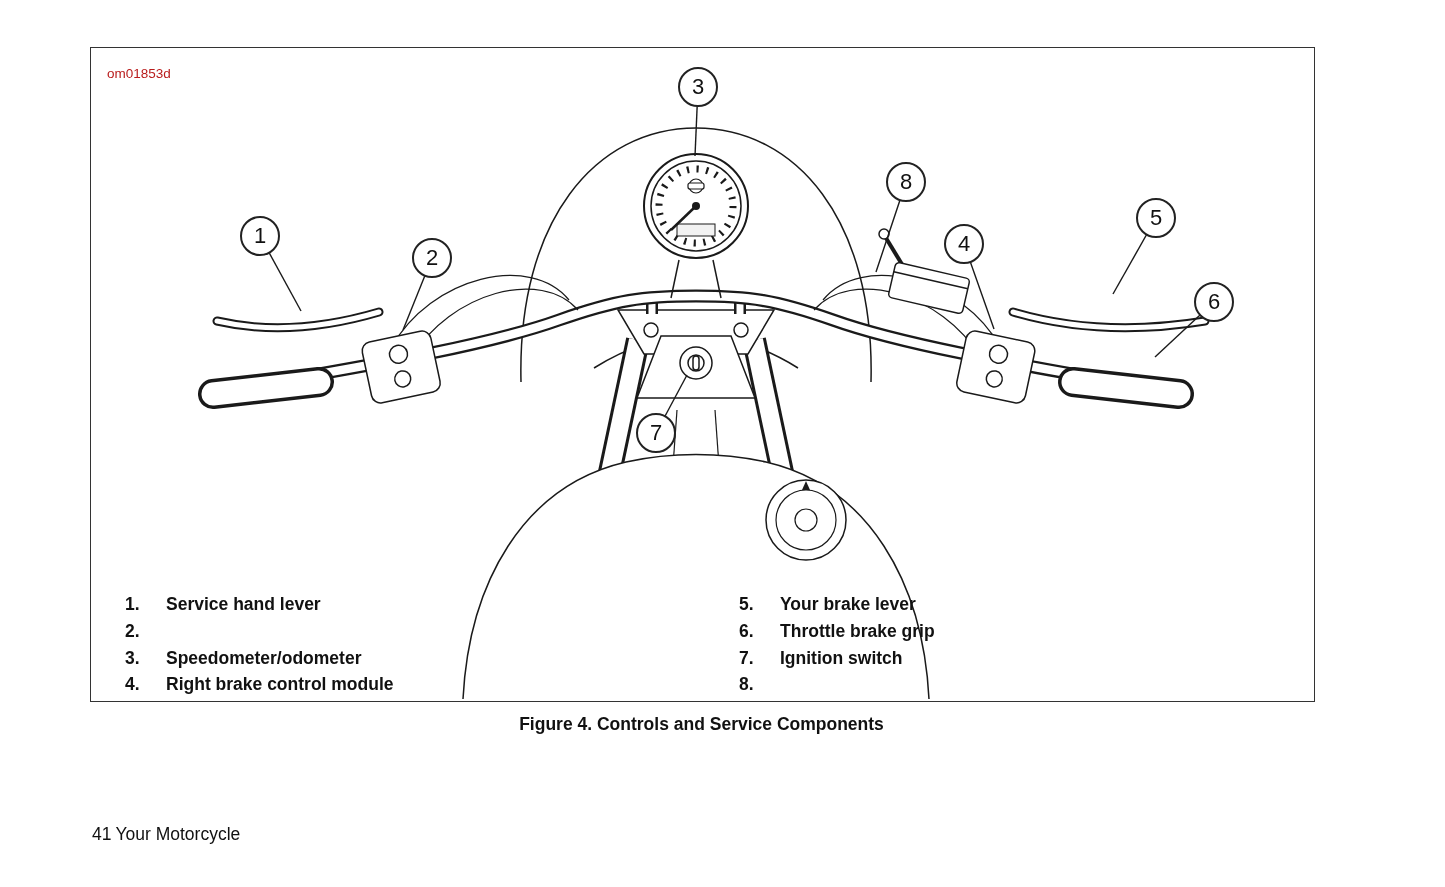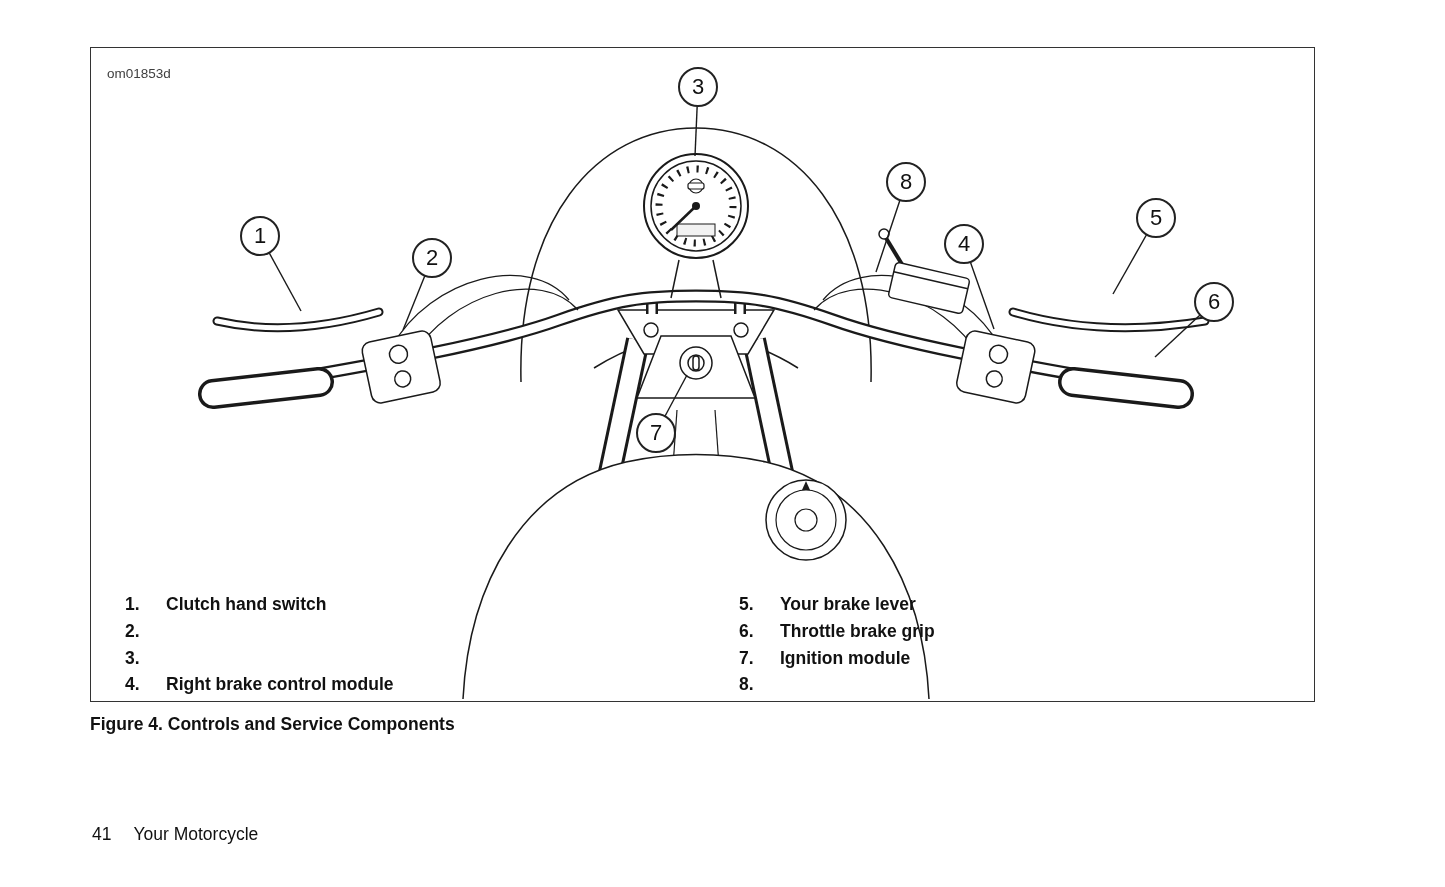--- a/index.html
+++ b/index.html
@@ -15,21 +15,21 @@
     position:absolute;
     left:90px;top:47px;
     width:1223px;height:653px;
     border:1px solid #333;
     background:#fff;
   }
   .figure-id{
     position:absolute;
     left:16px;top:18px;
     font-size:13.5px;
-    color:#404040;
+    color:#b91c1c;
   }
   .art{
     position:absolute;
     left:0;top:0;
     width:1223px;height:651px;
   }
   .callout{
     position:absolute;
     width:40px;height:40px;
     border:2px solid #222;
@@ -55,30 +55,30 @@
     display:flex;
     line-height:26.8px;
     font-size:17.5px;
     font-weight:bold;
   }
   .legend-row .num{width:41px;flex:0 0 41px;}
   .caption{
     position:absolute;
     left:90px;top:714px;
     width:1223px;
-    text-align:left;
+    text-align:center;
     font-size:17.5px;
     font-weight:bold;
   }
   .footer{
     position:absolute;
     left:92px;top:824px;
     font-size:17.5px;
   }
-  .footer .sec{margin-left:22px;}
+  .footer .sec{margin-left:4px;}
 </style>
 </head>
 <body>
 
 <div class="page">
 
   <div class="figure-box">
 
     <div class="figure-id">om01853d</div>
 
@@ -200,45 +200,46 @@
         <span>7</span>
       </div>
     <div class="callout" style="left:795px;top:114px;">
         <span>8</span>
       </div>
 
     <div class="legend">
       <div class="legend-col left">
         <div class="legend-row">
           <span class="num">1.</span>
-          <span class="label">Clutch hand switch</span>
+          <span class="label">Service hand lever</span>
         </div>
         <div class="legend-row">
           <span class="num">2.</span>
         </div>
         <div class="legend-row">
           <span class="num">3.</span>
+          <span class="label">Speedometer/odometer</span>
         </div>
         <div class="legend-row">
           <span class="num">4.</span>
           <span class="label">Right brake control module</span>
         </div>
       </div>
       <div class="legend-col right">
         <div class="legend-row">
           <span class="num">5.</span>
           <span class="label">Your brake lever</span>
         </div>
         <div class="legend-row">
           <span class="num">6.</span>
           <span class="label">Throttle brake grip</span>
         </div>
         <div class="legend-row">
           <span class="num">7.</span>
-          <span class="label">Ignition module</span>
+          <span class="label">Ignition switch</span>
         </div>
         <div class="legend-row">
           <span class="num">8.</span>
         </div>
       </div>
     </div>
 
   </div>
 
   <div class="caption">Figure 4. Controls and Service Components</div>

